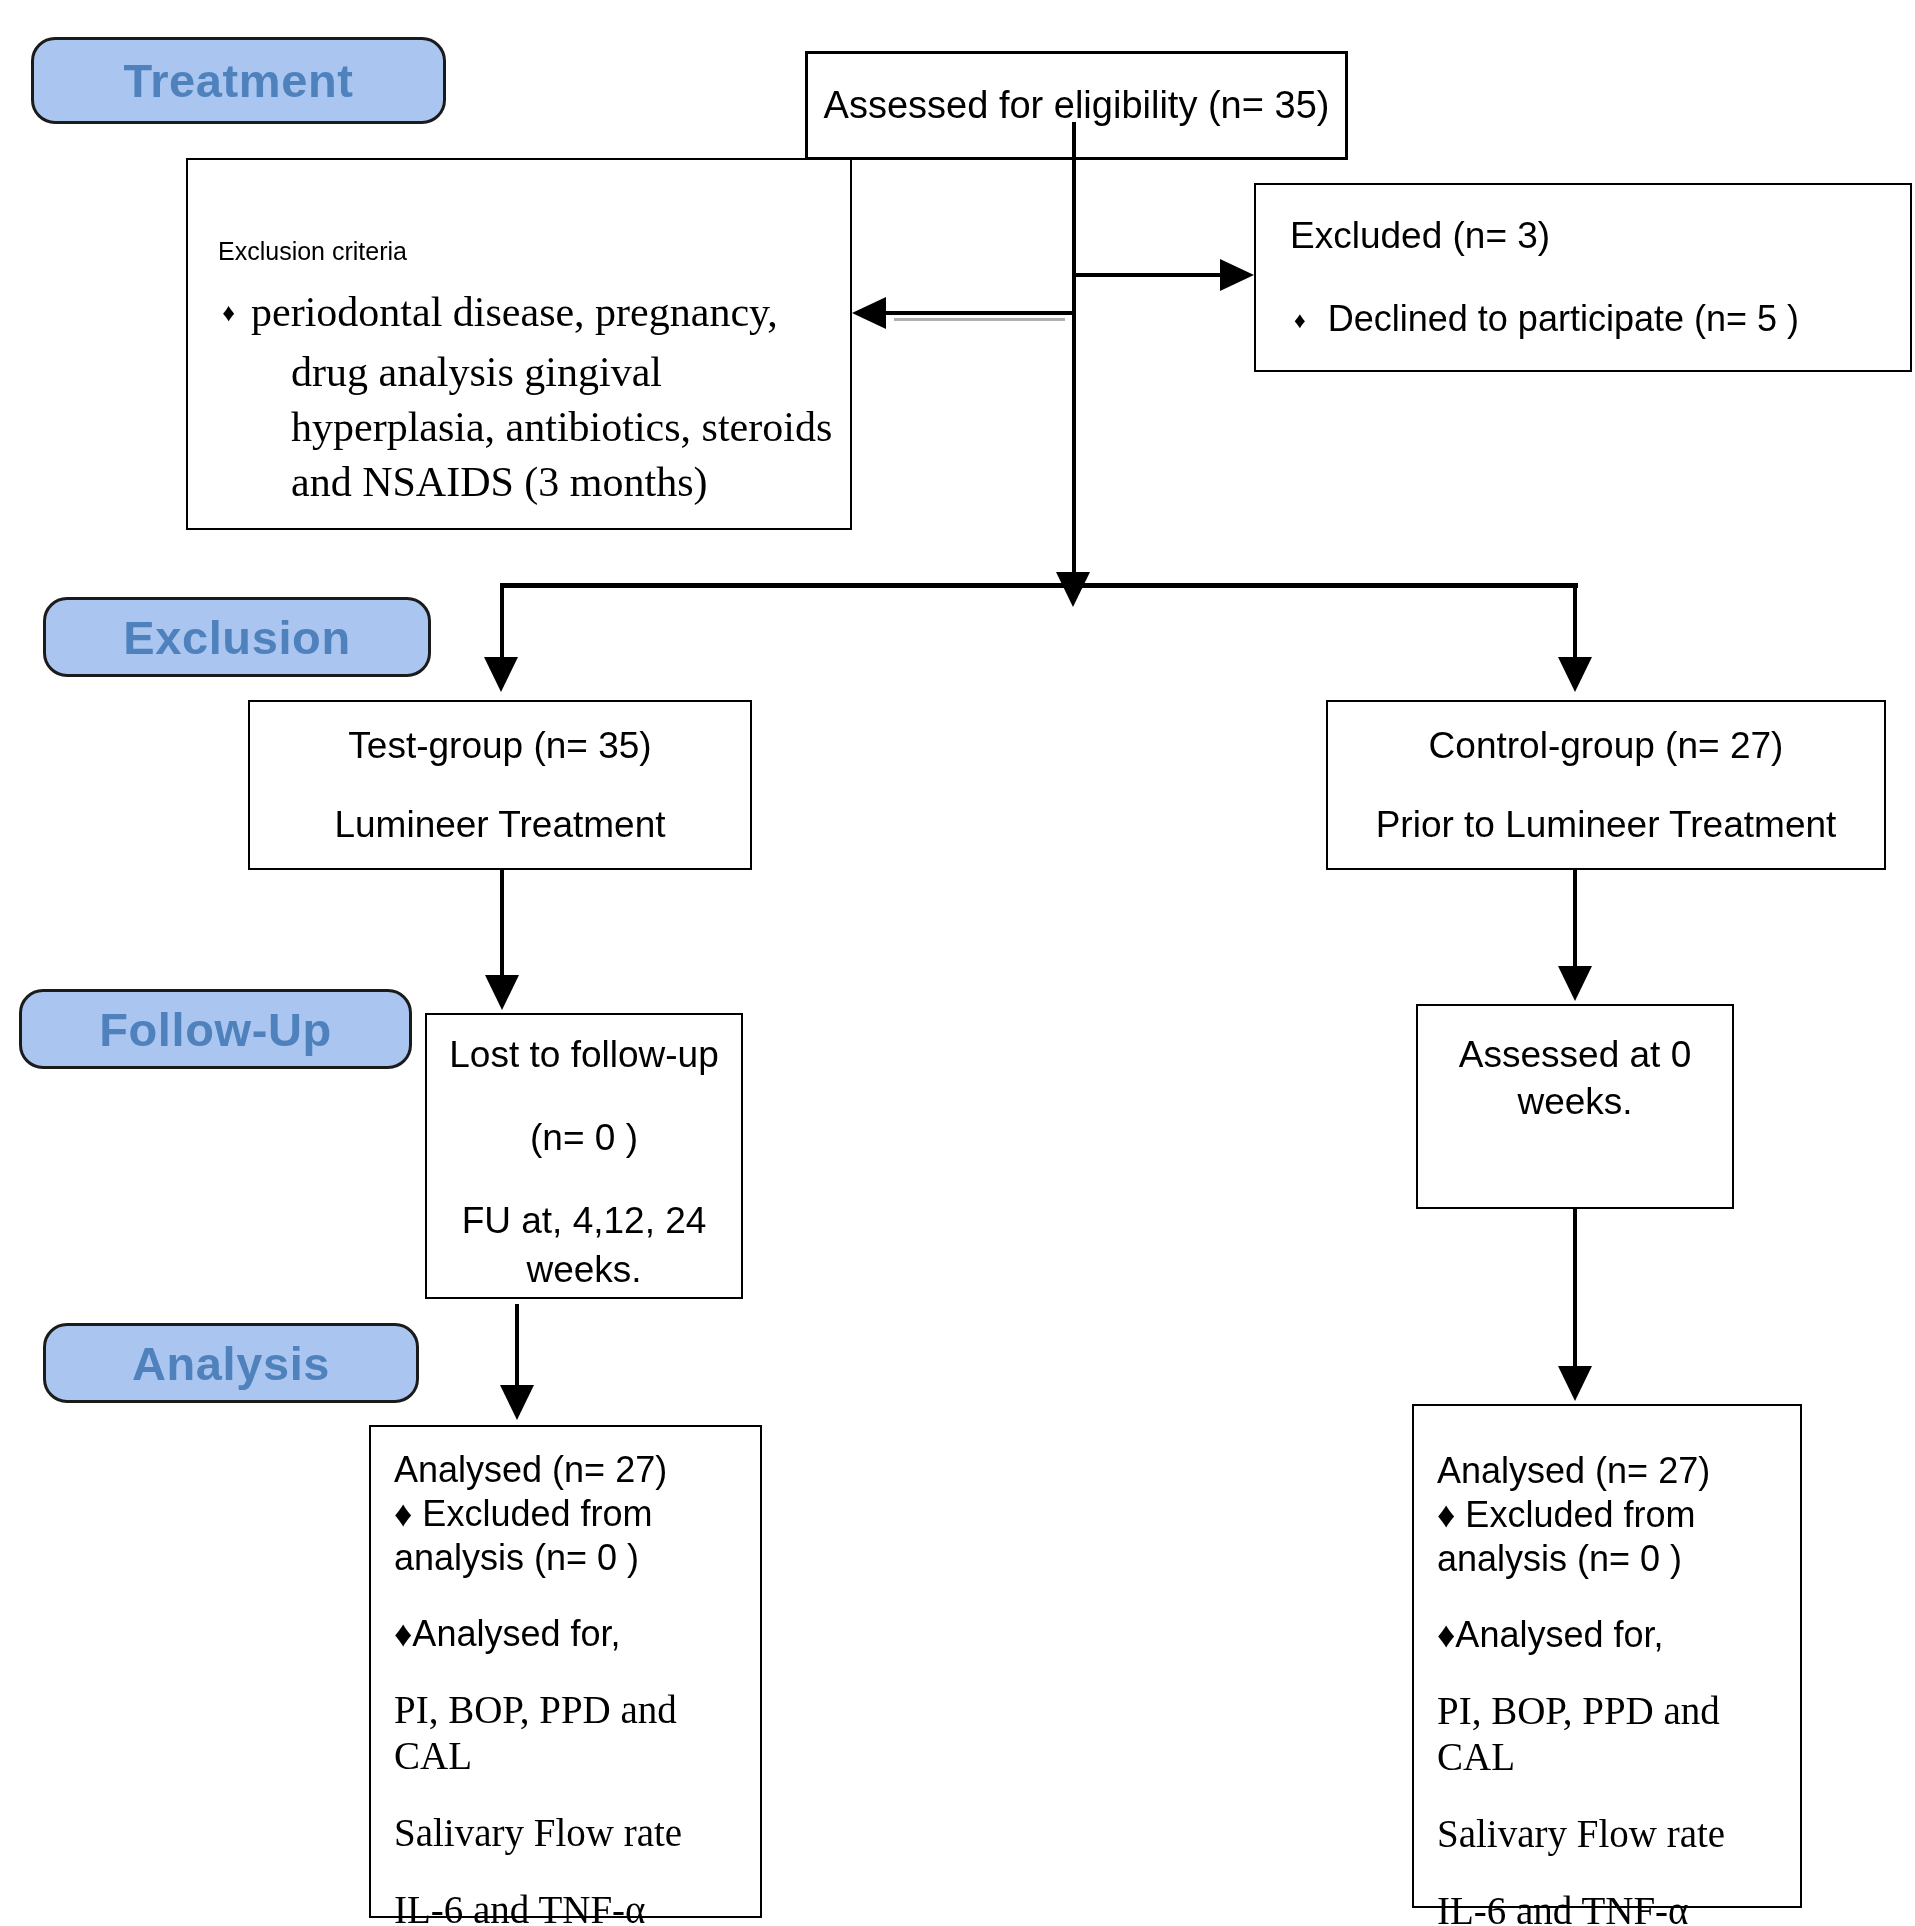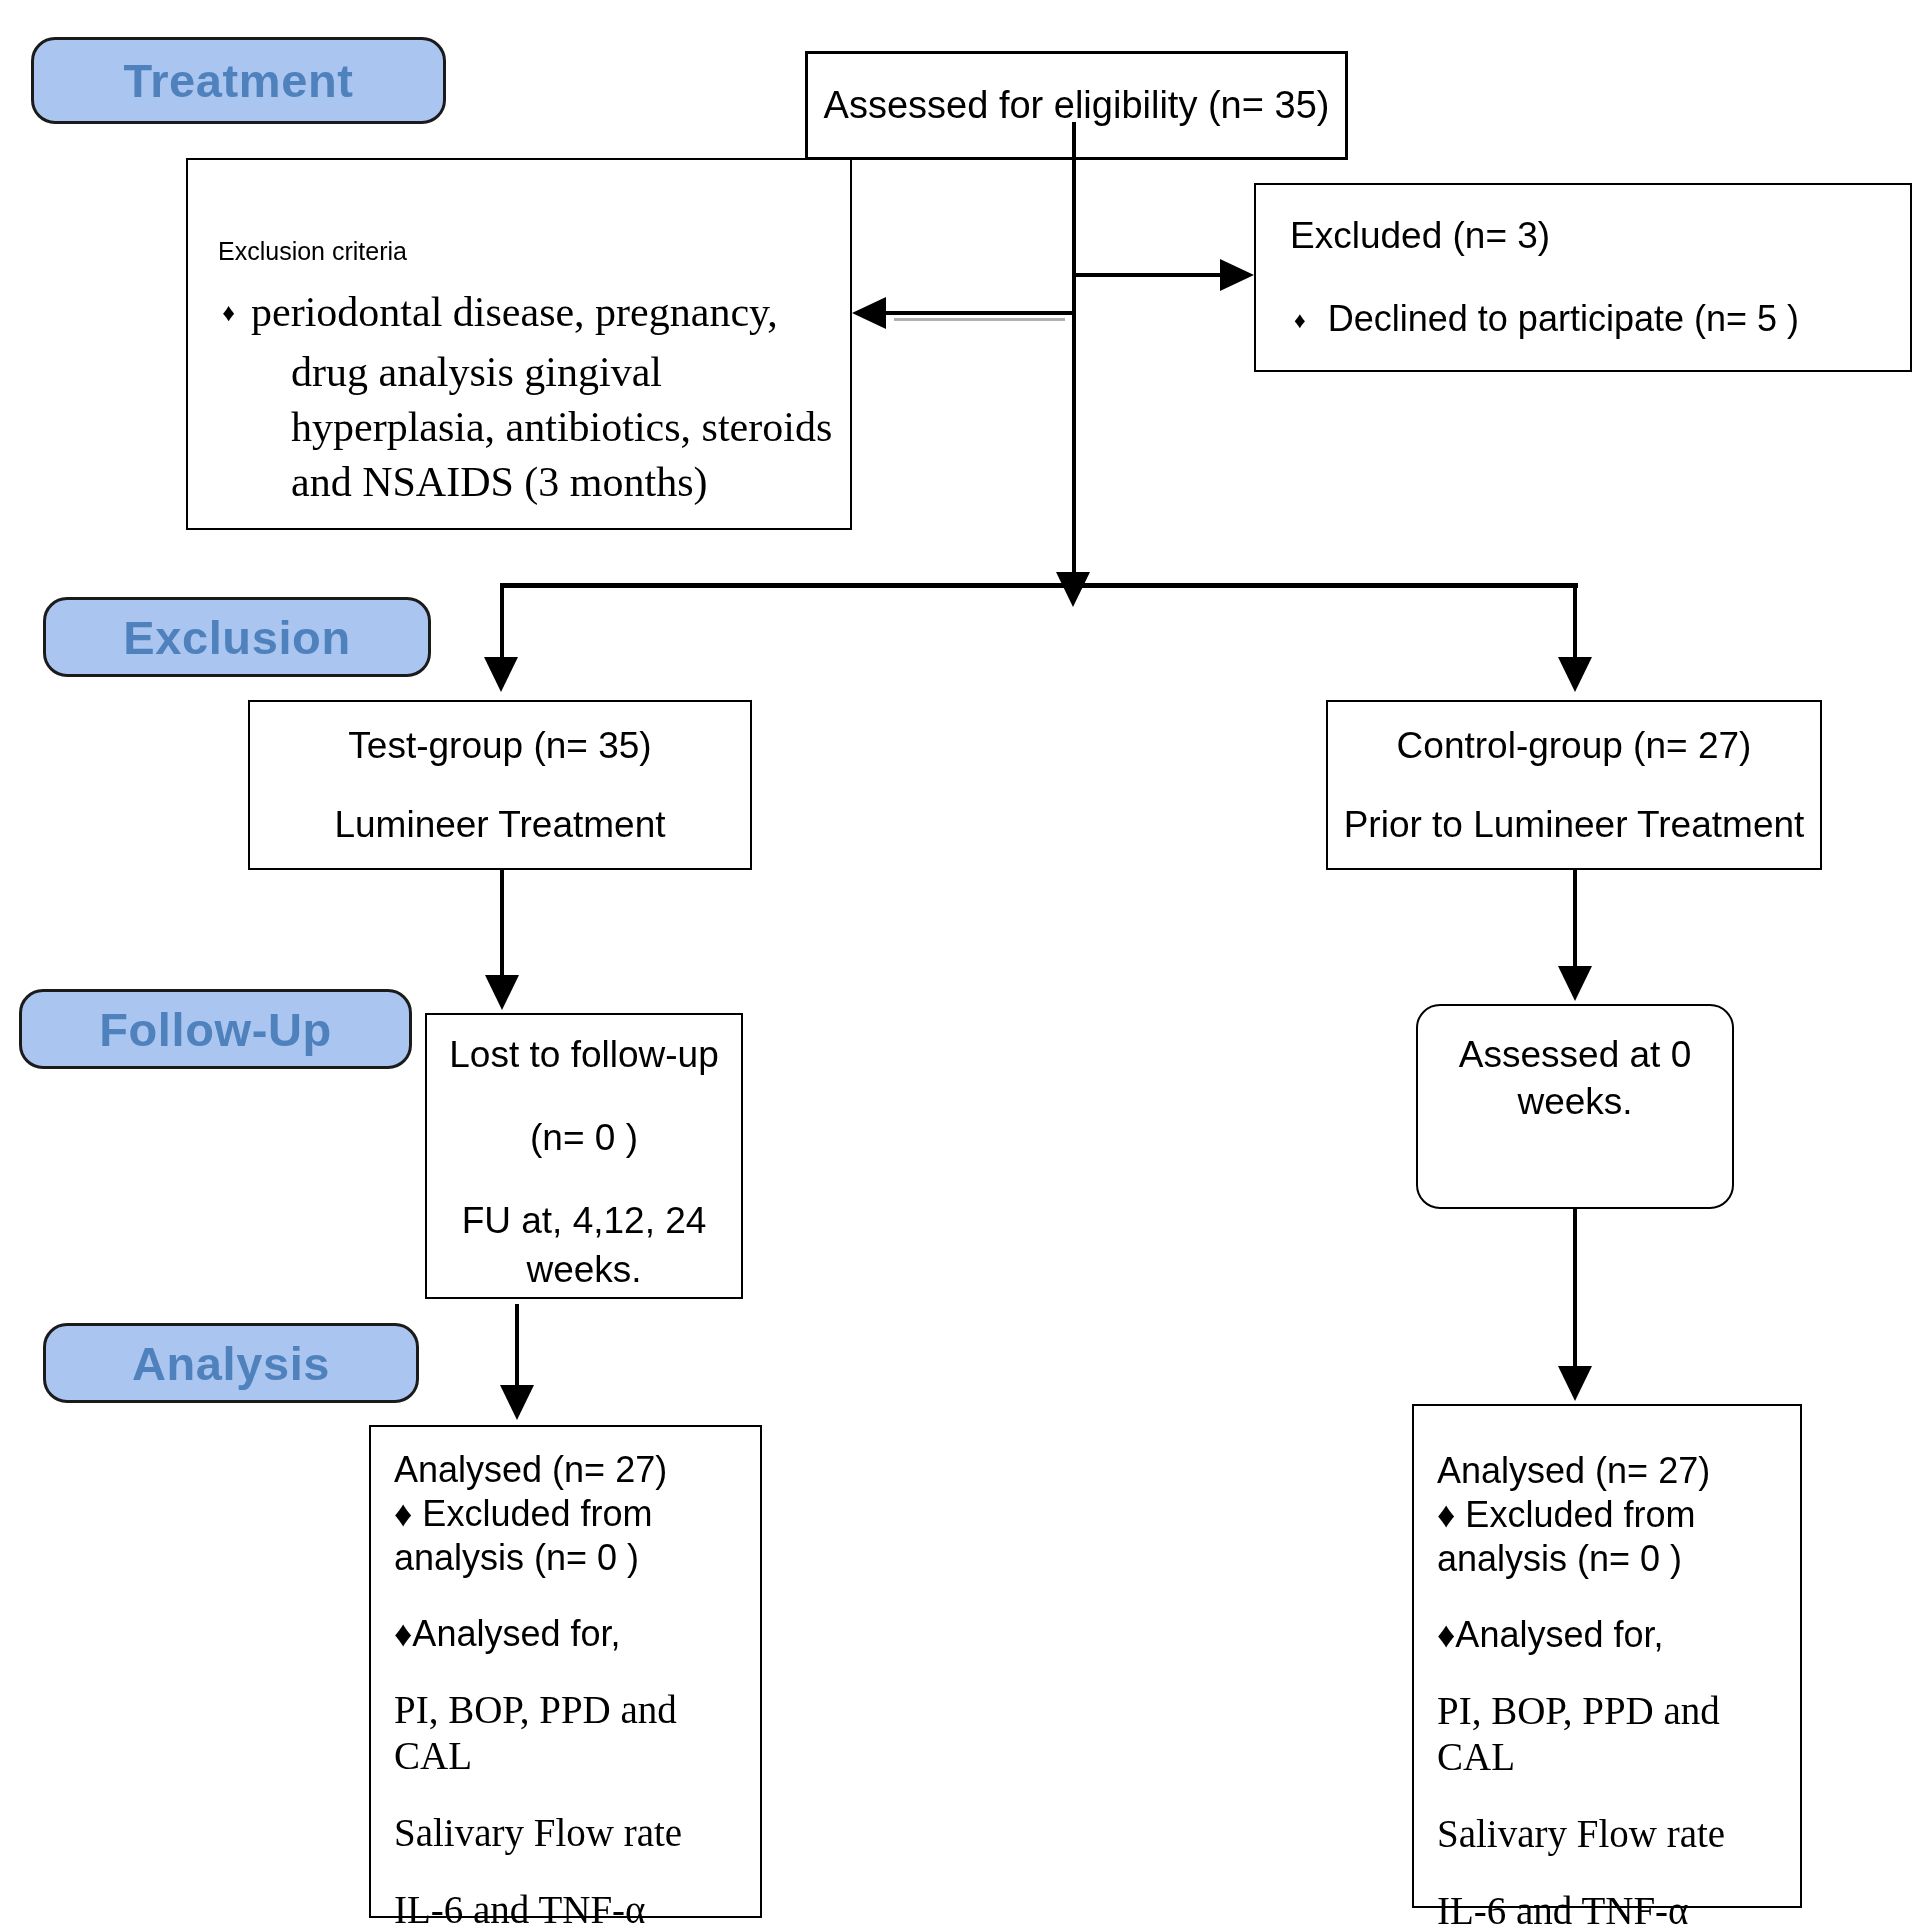--- a/index.html
+++ b/index.html
@@ -29,21 +29,21 @@
   .excl-title{position:absolute;left:34px;top:30px;font-size:37px;}
   .excl-bullet{position:absolute;left:38px;top:113px;font-size:36px;}
   .excl-bullet .diamond{font-size:23px;display:inline-block;margin-right:22px;transform:translateY(-3.4px);}
   .group-box{display:flex;flex-direction:column;align-items:center;justify-content:center;gap:37px;
              font-size:37px;text-align:center;}
   .lost-box{padding-top:19.4px;text-align:center;font-size:37px;}
   .lost-box .ln{line-height:42px;}
   .lost-box .ln2{margin-top:41px;}
   .lost-box .ln3{margin-top:41px;}
   .lost-box .ln4{margin-top:6.9px;}
-  .assessed0-box{padding-top:25px;text-align:center;font-size:37px;line-height:47px;border-radius:24px;}
+  .assessed0-box{padding-top:25px;text-align:center;font-size:37px;line-height:47px;}
   .an-box{font-size:36px;line-height:44px;padding-left:23px;padding-right:20.6px;box-sizing:border-box;}
   .an-box.left-an{padding-top:20.6px;}
   .an-box.right-an{padding-top:43px;}
   .an-gap{margin-top:32px;}
   .an-serif{font-family:"Liberation Serif",serif;font-size:39px;margin-top:31px;line-height:46px;}
 </style>
 </head>
 <body>
 
 <div id="canvas">
@@ -87,21 +87,21 @@
   <div class="line" style="left:500px;top:583px;width:1078px;height:4.6px"></div>
   <div class="line" style="left:500px;top:583px;width:4px;height:78px"></div>
   <div class="arr down" style="left:484px;top:657px"></div>
   <div class="line" style="left:1573px;top:583px;width:4px;height:78px"></div>
   <div class="arr down" style="left:1558px;top:657px"></div>
 
   <div class="box group-box" style="left:248px;top:700px;width:504px;height:170px">
     <span>Test-group (n= 35)</span>
     <span>Lumineer Treatment</span>
   </div>
-  <div class="box group-box" style="left:1326px;top:700px;width:496px;height:170px">
+  <div class="box group-box" style="left:1326px;top:700px;width:560px;height:170px">
     <span>Control-group (n= 27)</span>
     <span>Prior to Lumineer Treatment</span>
   </div>
 
   <div class="line" style="left:500px;top:870px;width:4px;height:106px"></div>
   <div class="arr down" style="left:485px;top:975px"></div>
   <div class="line" style="left:1573px;top:870px;width:4px;height:98px"></div>
   <div class="arr down" style="left:1558px;top:966px"></div>
 
   <div class="box lost-box" style="left:425px;top:1013px;width:318px;height:286px">

